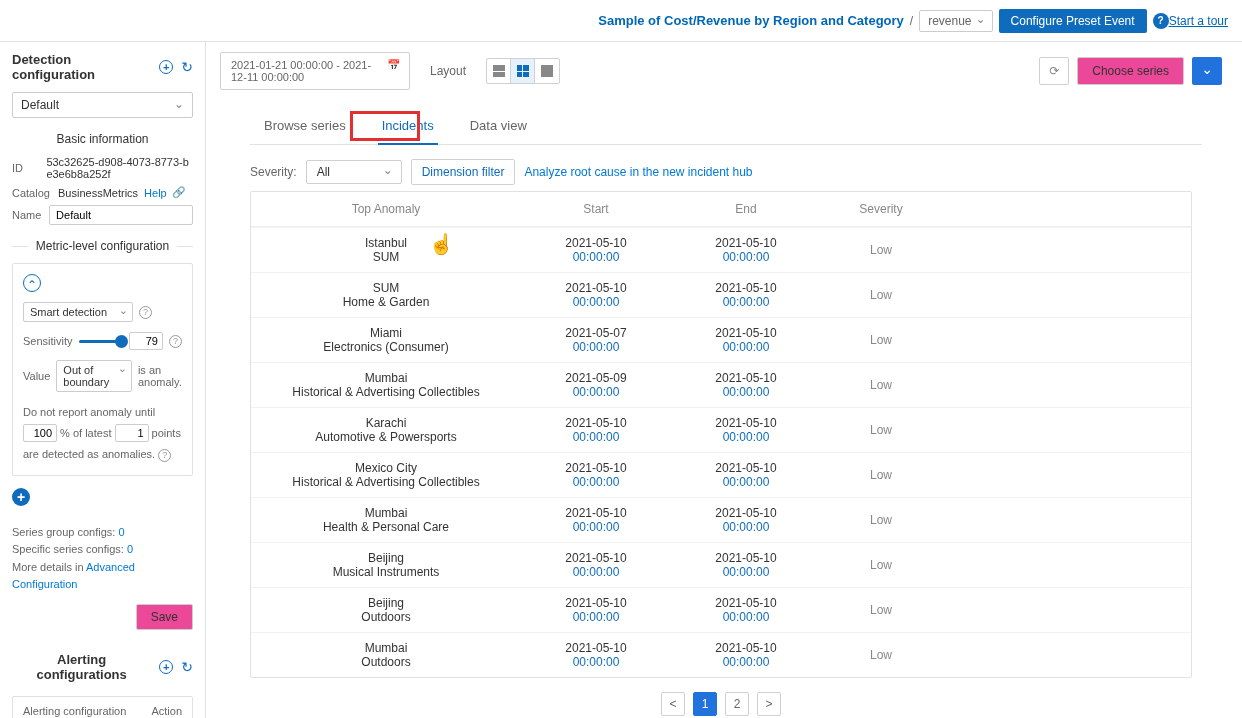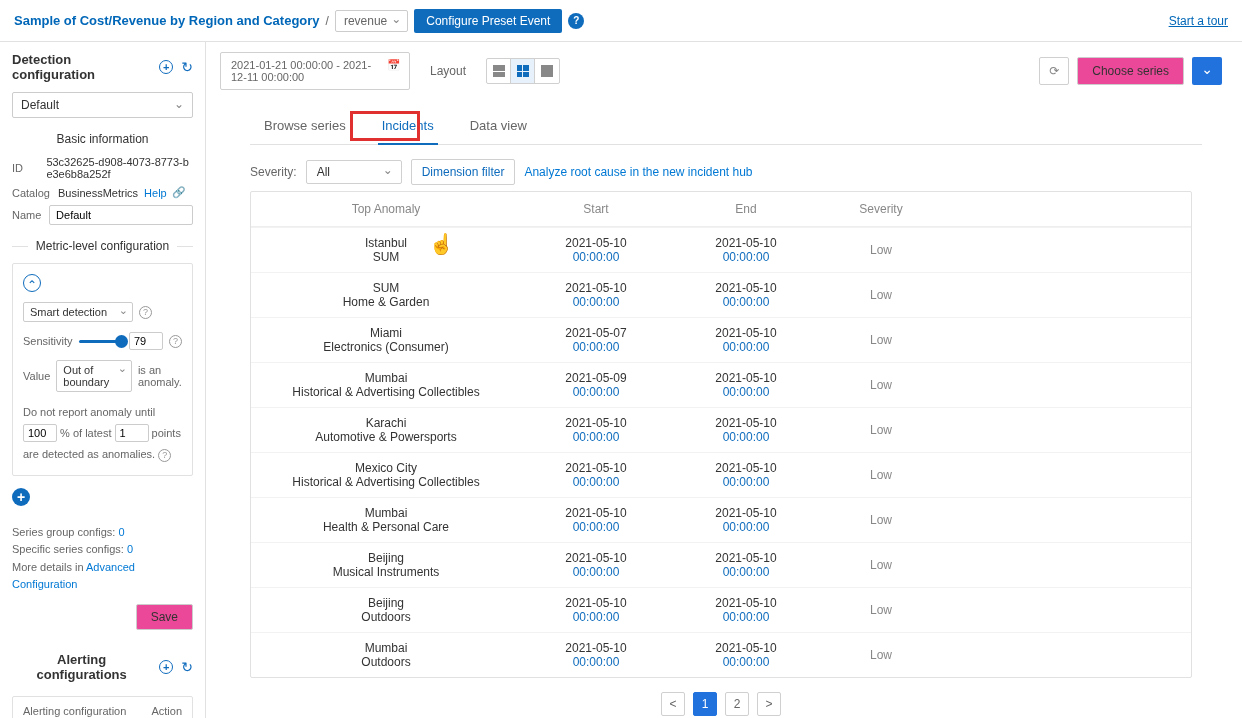--- a/index.html
+++ b/index.html
@@ -2,21 +2,21 @@
 <html><head>
 <meta charset="utf-8">
 <style>
   * { box-sizing: border-box; margin: 0; padding: 0; }
   body { font-family: "Segoe UI", Arial, sans-serif; font-size: 12px; color: #333; background: #fff; width: 1242px; }
   a { text-decoration: none; }
   .link { color: #0078d4; cursor: pointer; }
 
   
   .header {
-    display: flex; align-items: center; justify-content: space-between;
+    display: flex; align-items: center; justify-content: flex-end;
     padding: 4px 14px; border-bottom: 1px solid #e1e1e1; height: 42px;
   }
   .header-left { display: flex; align-items: center; gap: 6px; }
   .title-link { color: #0067b8; font-weight: 600; font-size: 13px; }
   .slash { color: #666; }
   .select-revenue {
     border: 1px solid #ccc; border-radius: 2px; padding: 3px 20px 3px 8px;
     font-size: 12px; color: #666; position: relative; background: #fff;
   }
   .select-revenue::after { content: "⌄"; position: absolute; right: 6px; top: 1px; color: #888; font-size: 12px; }
@@ -72,21 +72,21 @@
   .mini-select::after { content: "⌄"; position: absolute; right: 4px; top: 1px; color: #888; }
   .qmark {
     width: 13px; height: 13px; border-radius: 50%; border: 1px solid #999;
     color: #999; display: inline-flex; align-items: center; justify-content: center; font-size: 9px;
   }
   .slider-track { flex: 1; height: 3px; background: #0f6cbd; border-radius: 2px; position: relative; }
   .slider-thumb {
     position: absolute; top: -5px; width: 13px; height: 13px; border-radius: 50%;
     background: #0f6cbd; left: 82%;
   }
-  .tiny-input { width: 34px; border: 1px solid #ccc; border-radius: 2px; padding: 2px 4px; font-size: 11px; text-align: left; }
+  .tiny-input { width: 34px; border: 1px solid #ccc; border-radius: 2px; padding: 2px 4px; font-size: 11px; text-align: right; }
   .para { font-size: 11px; color: #666; line-height: 1.9; margin-top: 10px; }
   .big-plus {
     width: 18px; height: 18px; border-radius: 50%; background: #0f6cbd; color: #fff;
     display: inline-flex; align-items: center; justify-content: center; font-size: 14px; font-weight: bold;
     margin-top: 12px;
   }
   .configs-block { font-size: 11px; color: #666; margin-top: 18px; line-height: 1.6; }
   .save-row { text-align: right; margin-top: 10px; }
   .btn-plain { border: 1px solid #ccc; background: #ec4899; border-radius: 2px; padding: 5px 14px; font-size: 12px; color: #333; cursor: pointer; }
   .alert-box { border: 1px solid #e1e1e1; border-radius: 2px; margin-top: 14px; }

